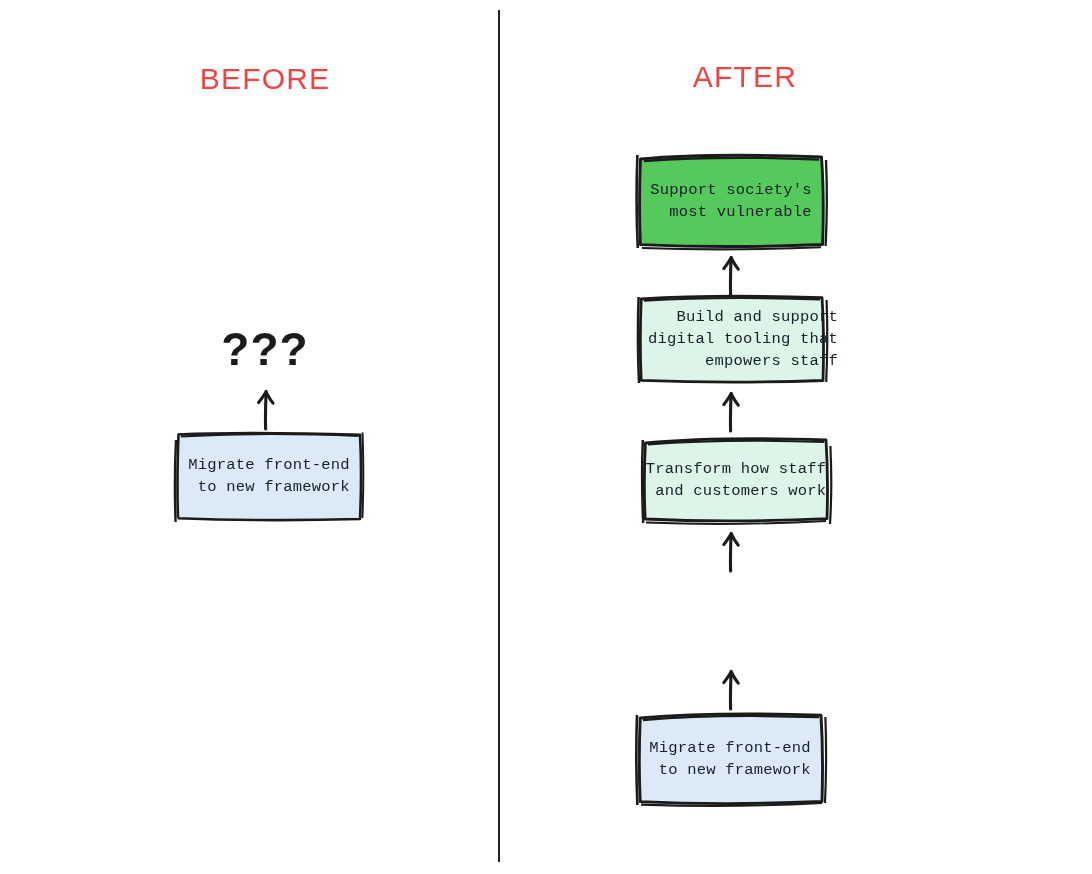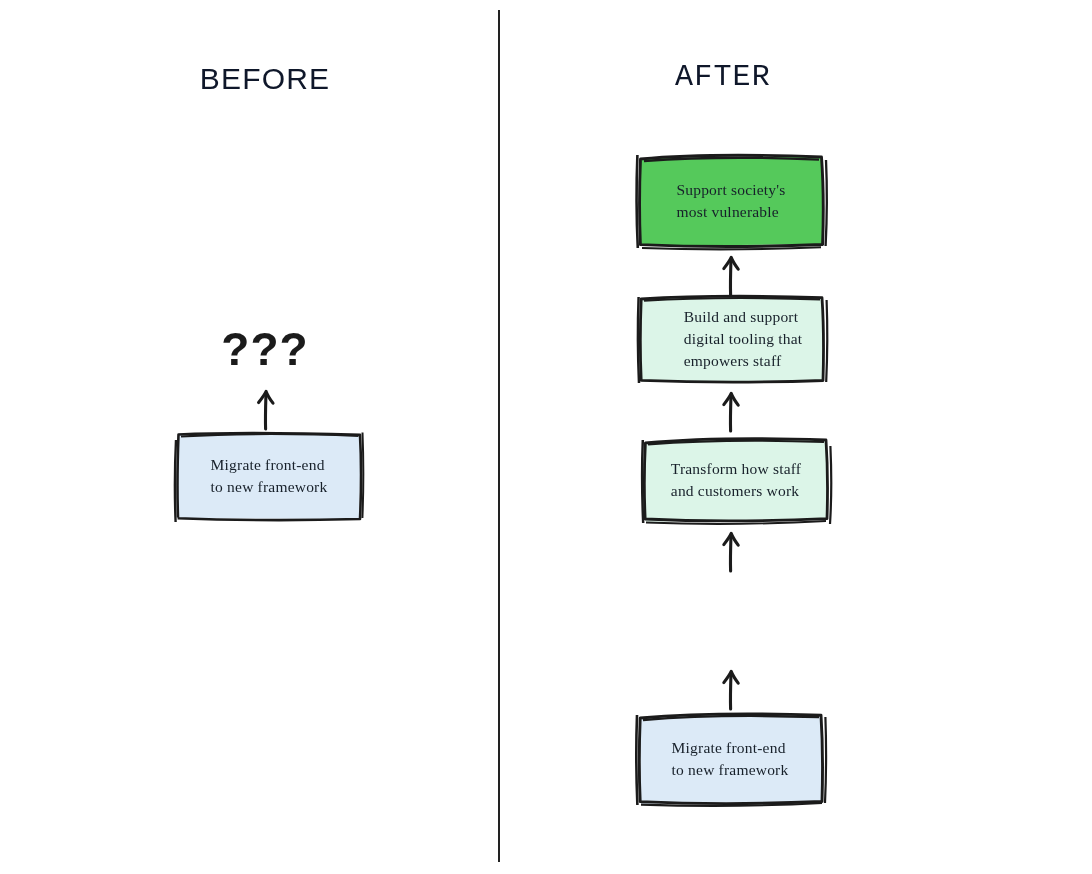--- a/index.html
+++ b/index.html
@@ -18,27 +18,27 @@
     background: #ffffff;
     overflow: hidden;
   }
 
   
   .col-header {
     position: absolute;
     font-family: "Liberation Sans", sans-serif;
     font-size: 30px;
     letter-spacing: 1.2px;
-    color: #0f172a;
+    color: #ef4444;
     font-weight: 400;
     text-align: center;
     white-space: nowrap;
   }
   #header-before { left: 140px; top: 62px; width: 250px; }
-  #header-after  { left: 598px; top: 60px; width: 250px; font-family: Liberation Mono, monospace; }
+  #header-after  { left: 620px; top: 60px; width: 250px; }
 
   
   #divider {
     position: absolute;
     left: 498px;
     top: 10px;
     width: 2px;
     height: 852px;
   }
 
@@ -70,22 +70,22 @@
   }
   .box-label {
     position: absolute;
     left: 0;
     top: 0;
     width: 100%;
     height: 100%;
     display: flex;
     align-items: center;
     justify-content: center;
-    text-align: left;
-    font-family: Liberation Serif, serif;
+    text-align: right;
+    font-family: Liberation Mono, monospace;
     font-size: 15.5px;
     line-height: 1.42;
     color: #17202a;
     padding: 0 0;
     box-sizing: border-box;
     white-space: pre-line;
     letter-spacing: 0.2px;
   }
 
   

